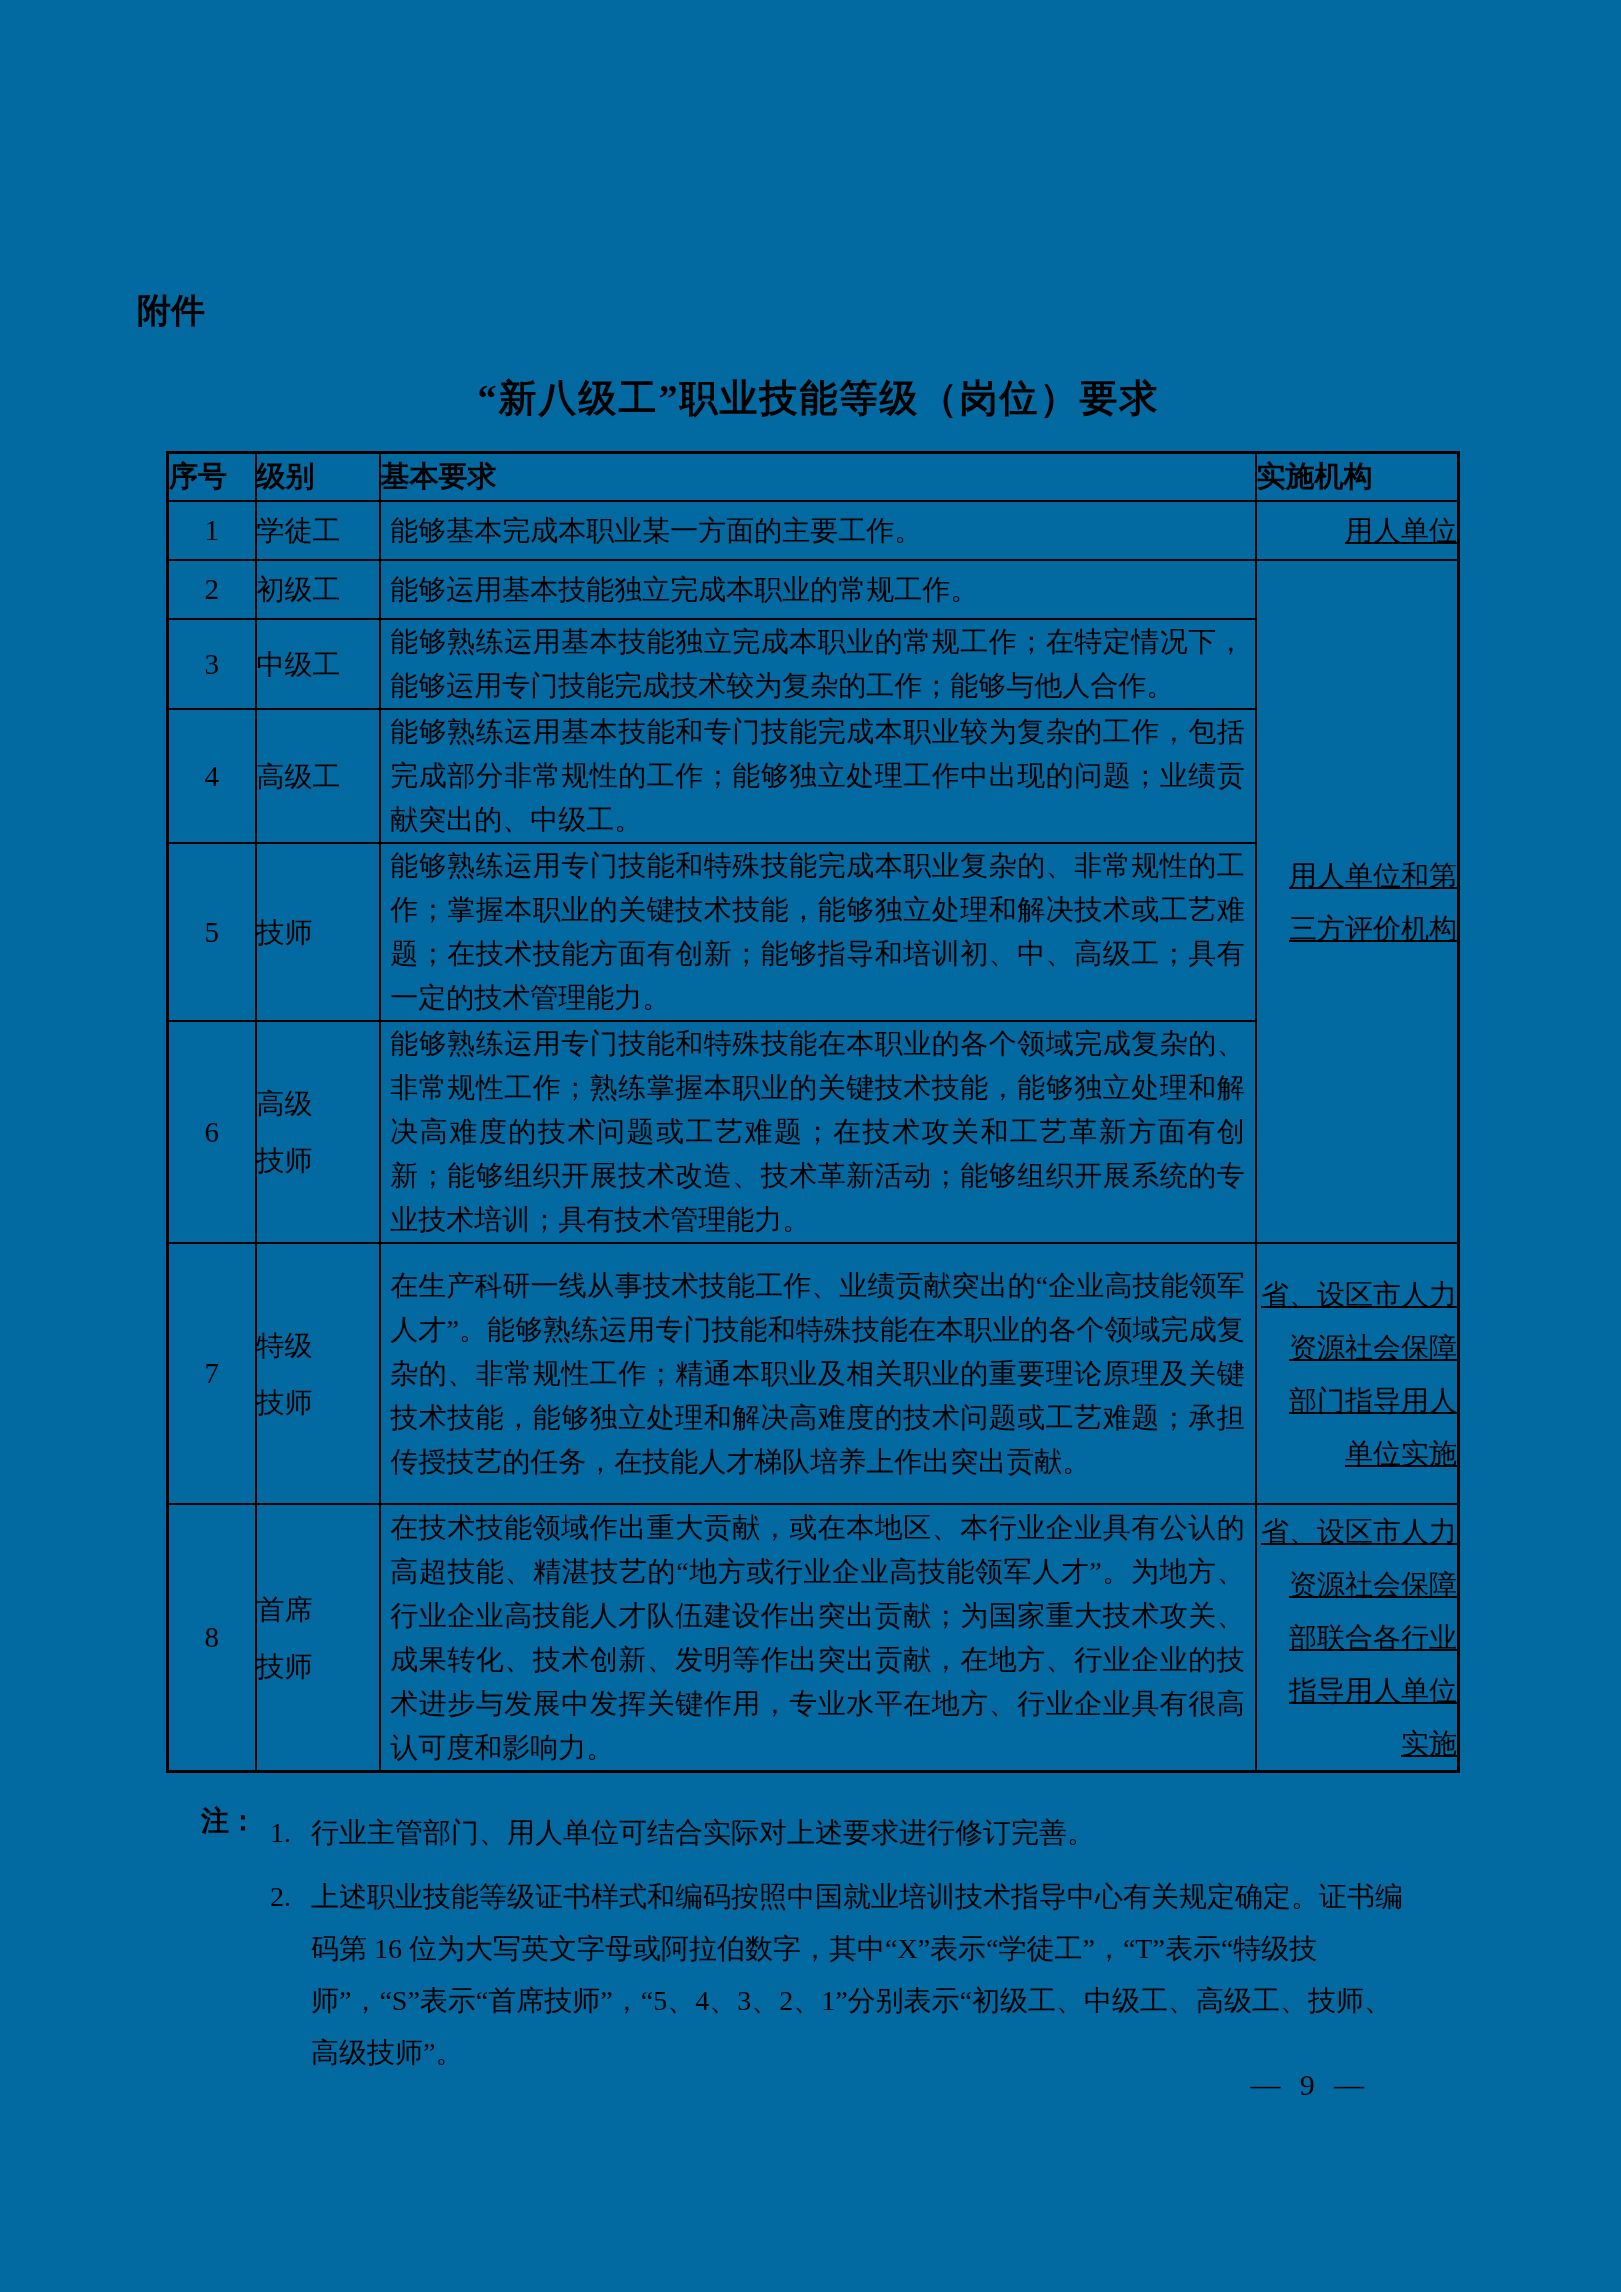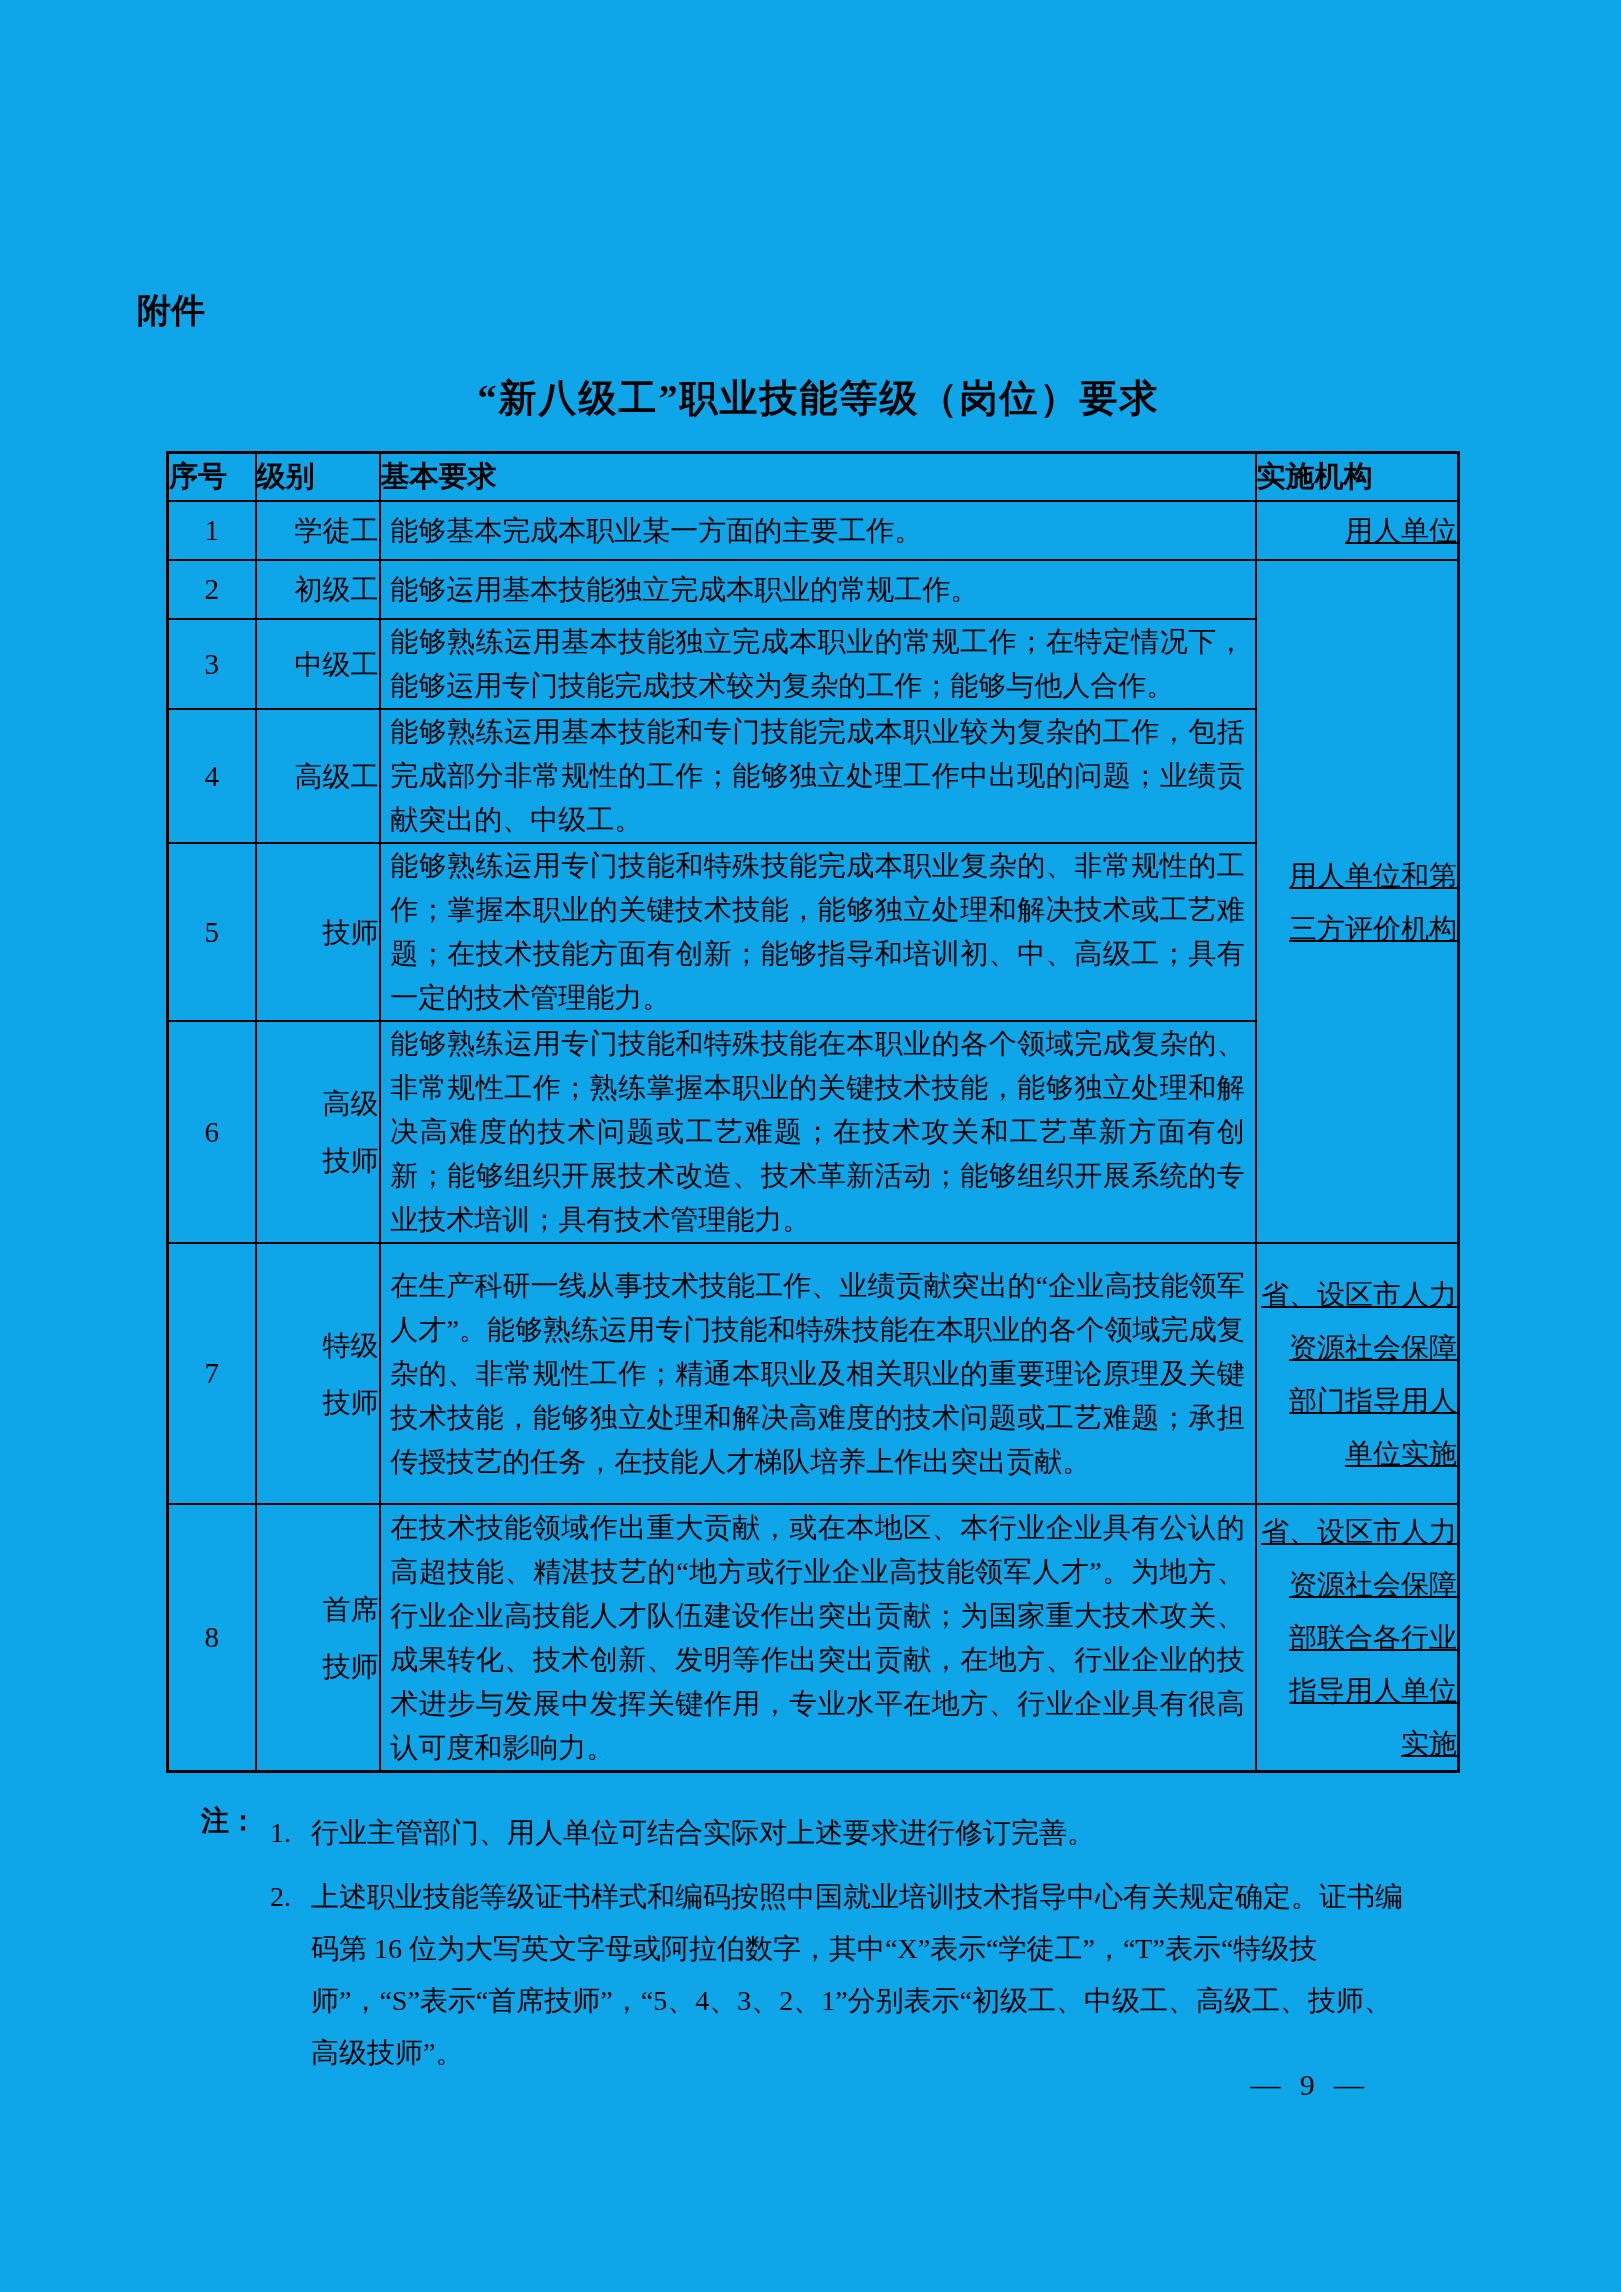--- a/index.html
+++ b/index.html
@@ -1,19 +1,19 @@
 <!DOCTYPE html>
 <html><head>
 <meta charset="utf-8">
 <style>
   html,body{margin:0;padding:0;background:#e8e8e8;}
   .page{
     position:relative;
     width:1621px;height:2293px;
-    background:#0ea5e9;
+    background:#0369a1;
     margin:0 auto;
     font-family:"Liberation Serif","DejaVu Serif",serif;
     color:#000;
     overflow:hidden;
   }
   .attachment{
     position:absolute;left:137px;top:290px;
     font-family:"Liberation Sans","DejaVu Sans",sans-serif;
     font-weight:bold;font-size:34px;line-height:1.2;
   }
@@ -36,21 +36,21 @@
   }
   .skill-table{border:3.9px solid #000;}
   .skill-table tr.hdr th{
     border-bottom:2.9px solid #000;
     font-family:"Liberation Sans","DejaVu Sans",sans-serif;
     font-weight:bold;font-size:29px;
     text-align:left;height:46px;
   }
   td.no{text-align:center;font-size:29px;}
   td.lvl{
-    text-align:right;
+    text-align:left;
     white-space:pre-line;
     line-height:57px;
   }
   td.req{
     padding:0 9.8px;
     text-align:justify;
     line-height:44px;
   }
   td.agency{
     text-align:right;

